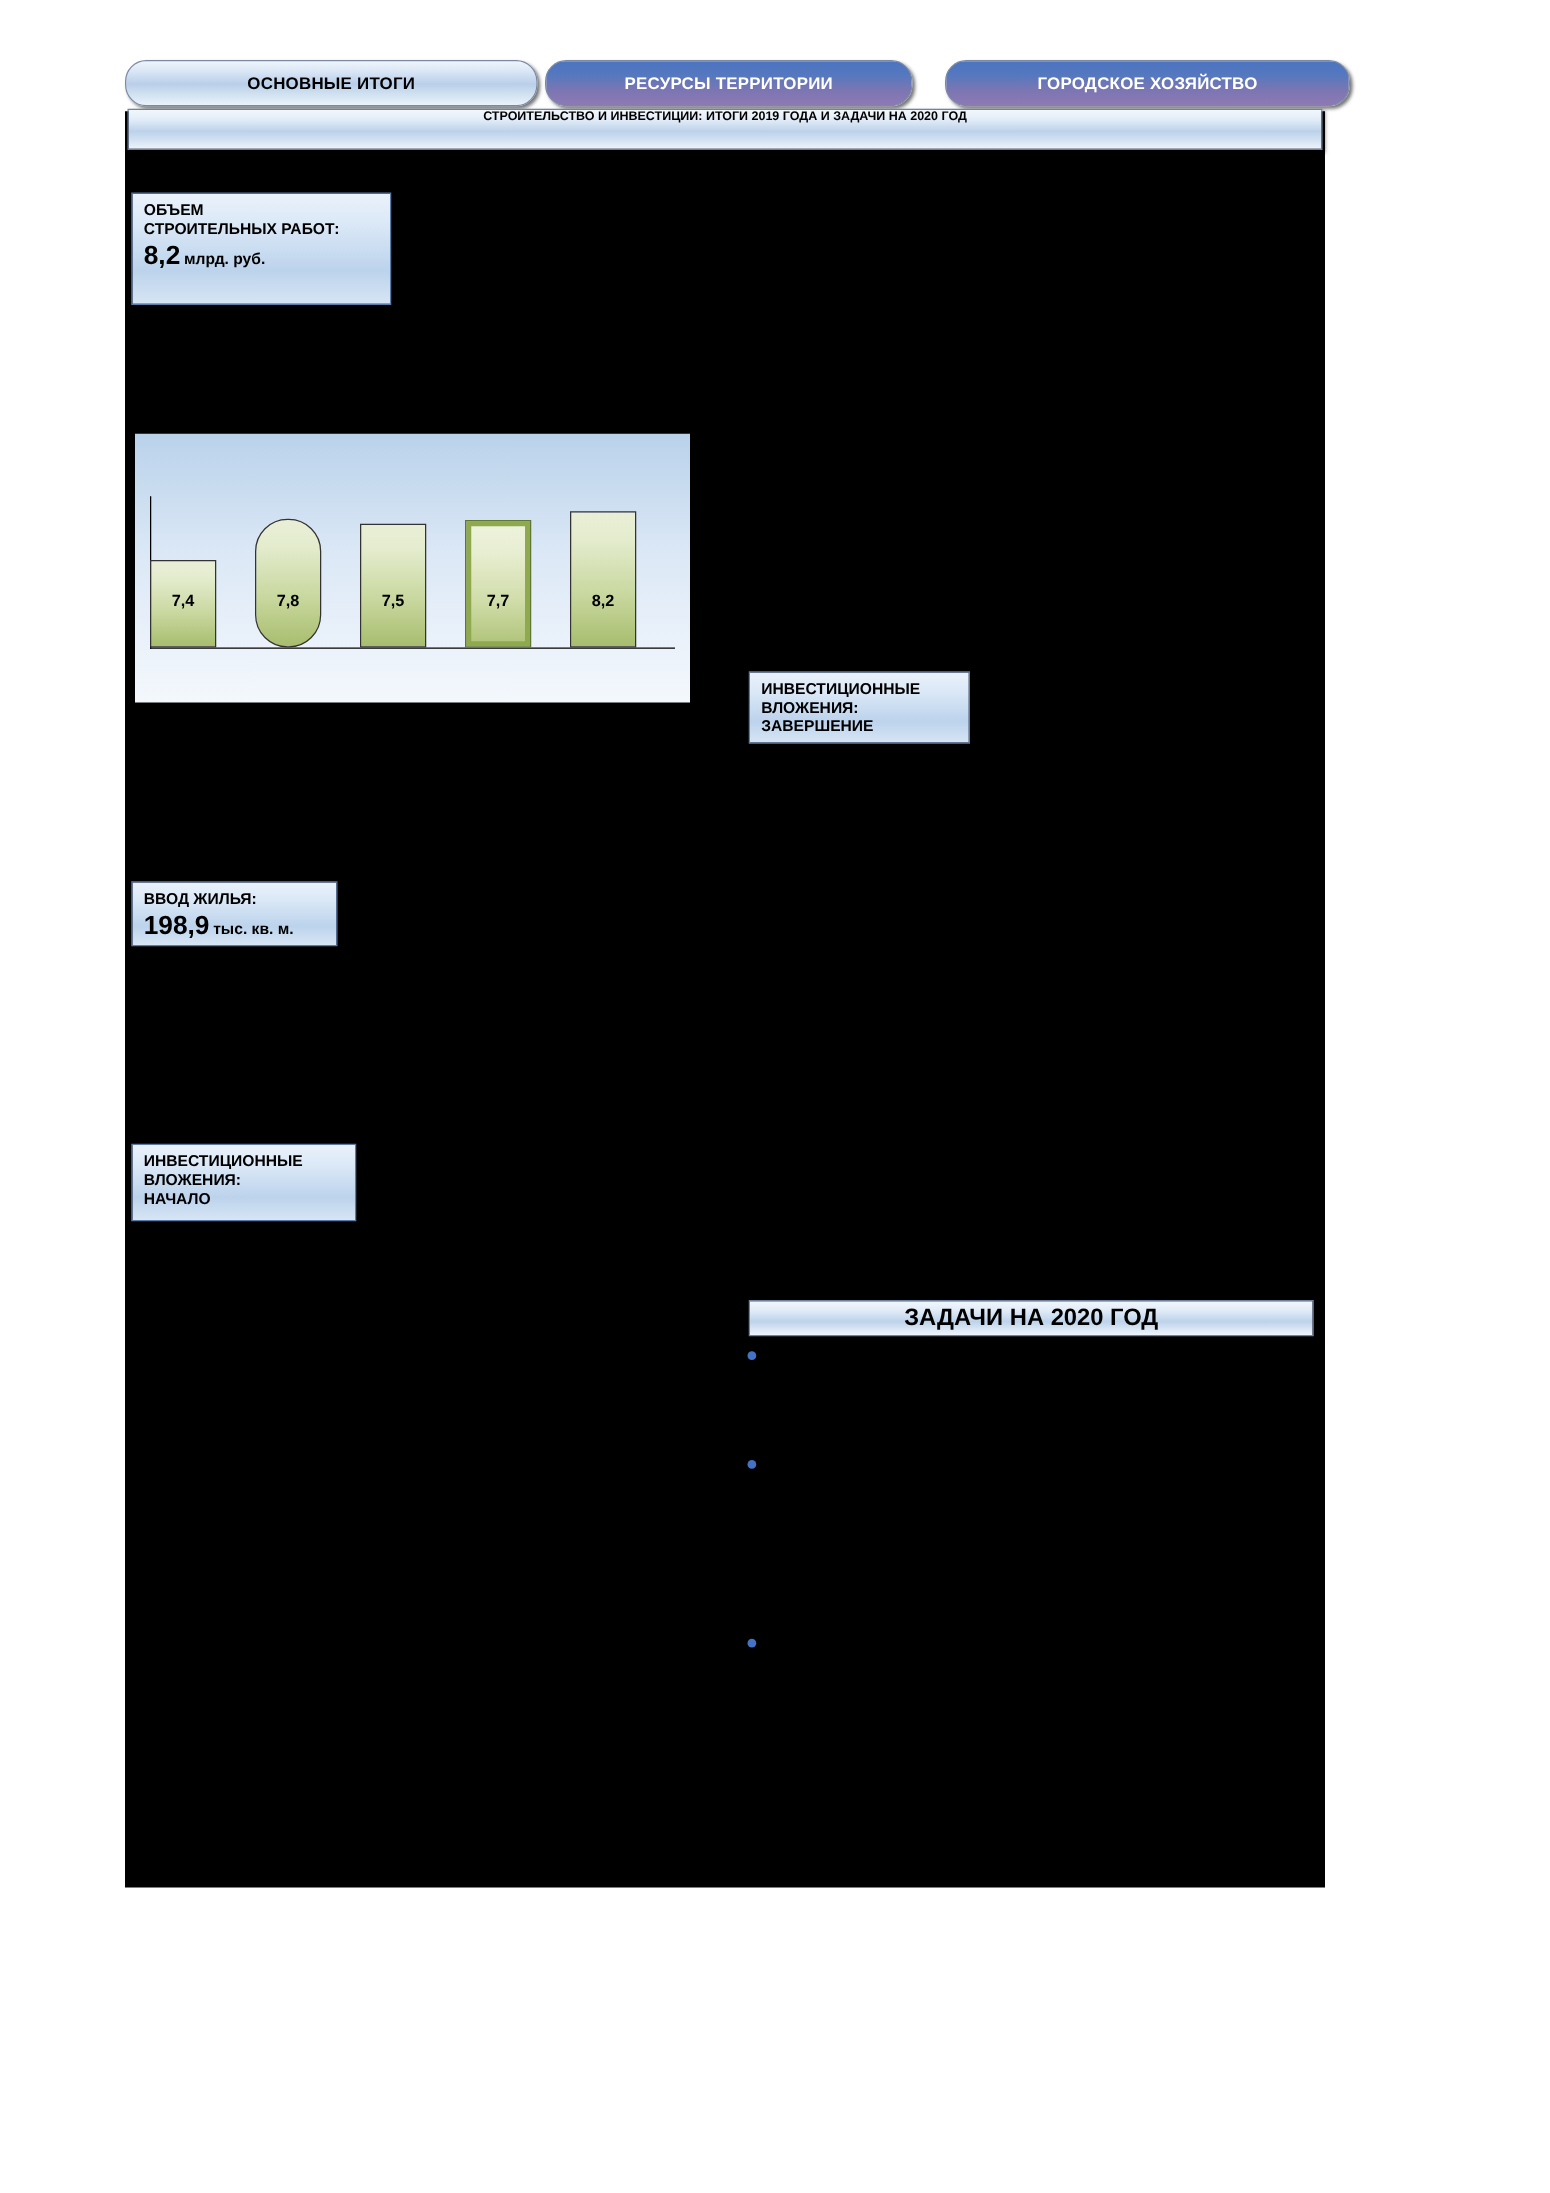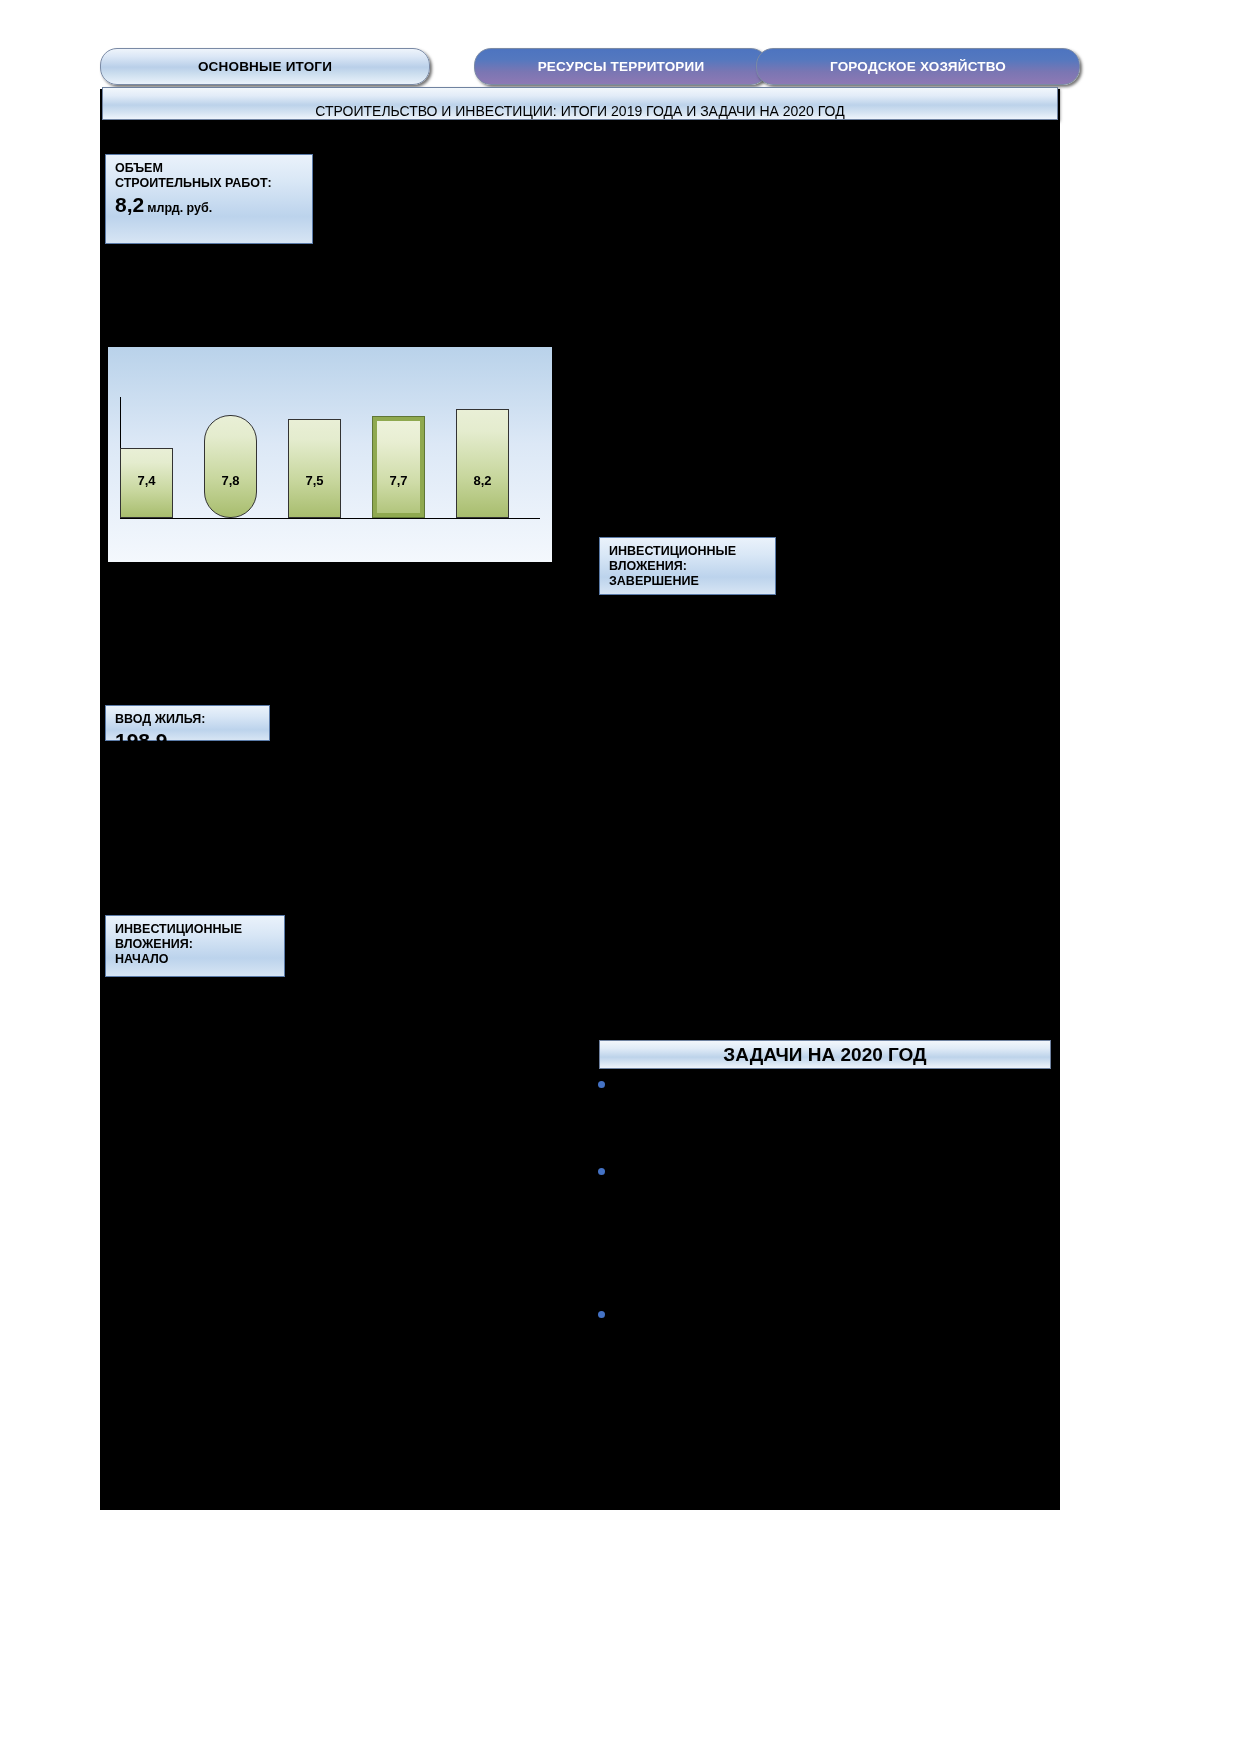--- a/index.html
+++ b/index.html
@@ -53,21 +53,20 @@
     background: linear-gradient(to bottom,
        #eef4fb 0%, #dbe7f6 22%, #b9cfe9 52%, #cddfef 72%, #eaf2fb 100%);
     color: #000000;
   }
   .tab.t2 {
     left: 336px;
     width: 294px;
     background: linear-gradient(to bottom,
        #4d74c0 0%, #5478bf 30%, #7a76b3 65%, #8e79b4 100%);
     color: #ffffff;
-    margin-left: 38px;
   }
   .tab.t3 {
     left: 656px;
     width: 324px;
     background: linear-gradient(to bottom,
        #4d74c0 0%, #5478bf 30%, #7a76b3 65%, #8e79b4 100%);
     color: #ffffff;
   }
 
   
@@ -85,24 +84,24 @@
     position: absolute;
     left: 2px;
     top: 47px;
     width: 956px;
     height: 33px;
     border: 1px solid #6f82a0;
     box-sizing: border-box;
     background: linear-gradient(to bottom,
        #f2f7fc 0%, #e2ecf8 25%, #bcd2ea 55%, #d3e2f1 78%, #eef4fb 100%);
     display: flex;
-    align-items: flex-end;
+    align-items: flex-start;
     justify-content: center;
-    font-size: 14px;
-    font-weight: normal;
+    font-size: 10px;
+    font-weight: bold;
     color: #000;
     box-shadow: 2px 2px 3px rgba(0,0,0,0.5);
     z-index: 5;
   }
 
   
   .infobox {
     position: absolute;
     border: 1px solid #5b7ba8;
     box-sizing: border-box;
@@ -130,21 +129,21 @@
     vertical-align: baseline;
   }
   .infobox .unit {
     font-size: 12.5px;
     font-weight: bold;
     color: #000;
     margin-left: 3px;
   }
 
   #box-volume   { left: 5px;   top: 114px; width: 208px; height: 90px; }
-  #box-housing  { left: 5px;   top: 665px; width: 165px; height: 36px; }
+  #box-housing  { left: 5px;   top: 665px; width: 165px; height: 52px; }
   #box-inv-end  { left: 499px; top: 497px; width: 177px; height: 58px; }
   #box-inv-start{ left: 5px;   top: 875px; width: 180px; height: 62px; }
 
   
   #chart-panel {
     position: absolute;
     left: 8px;
     top: 307px;
     width: 444px;
     height: 215px;

